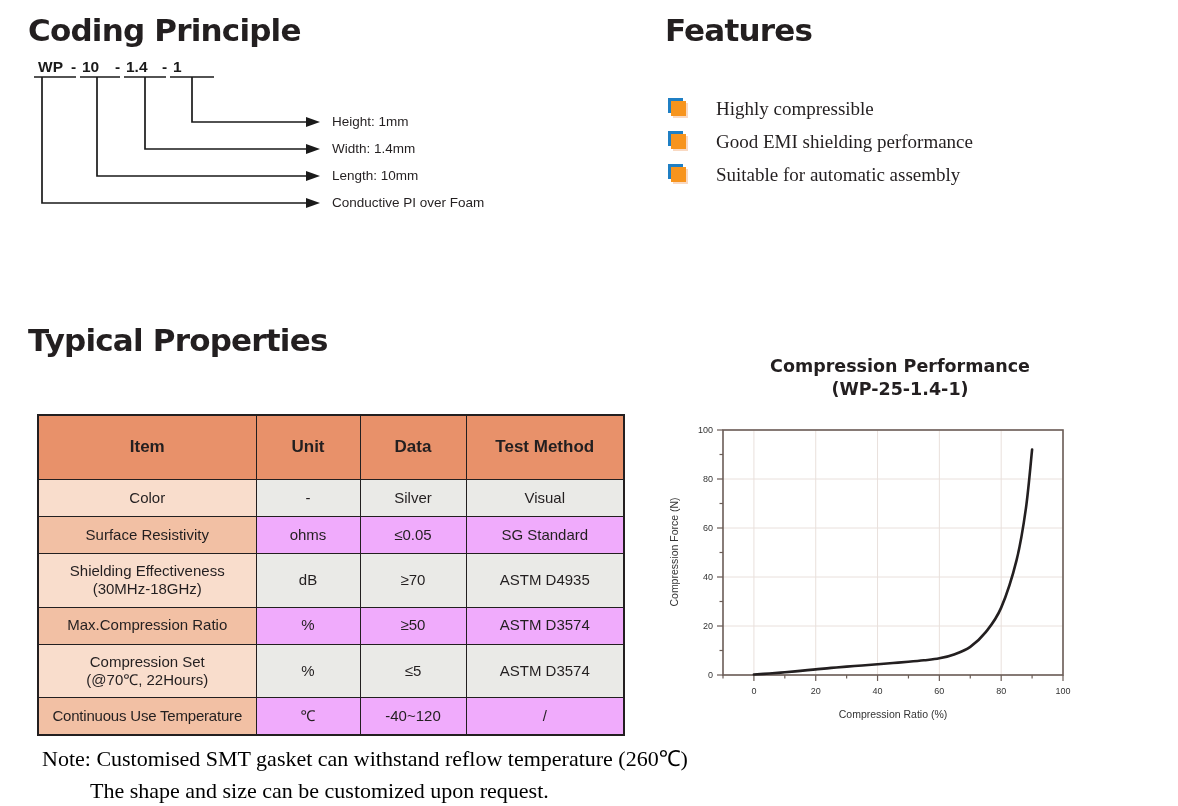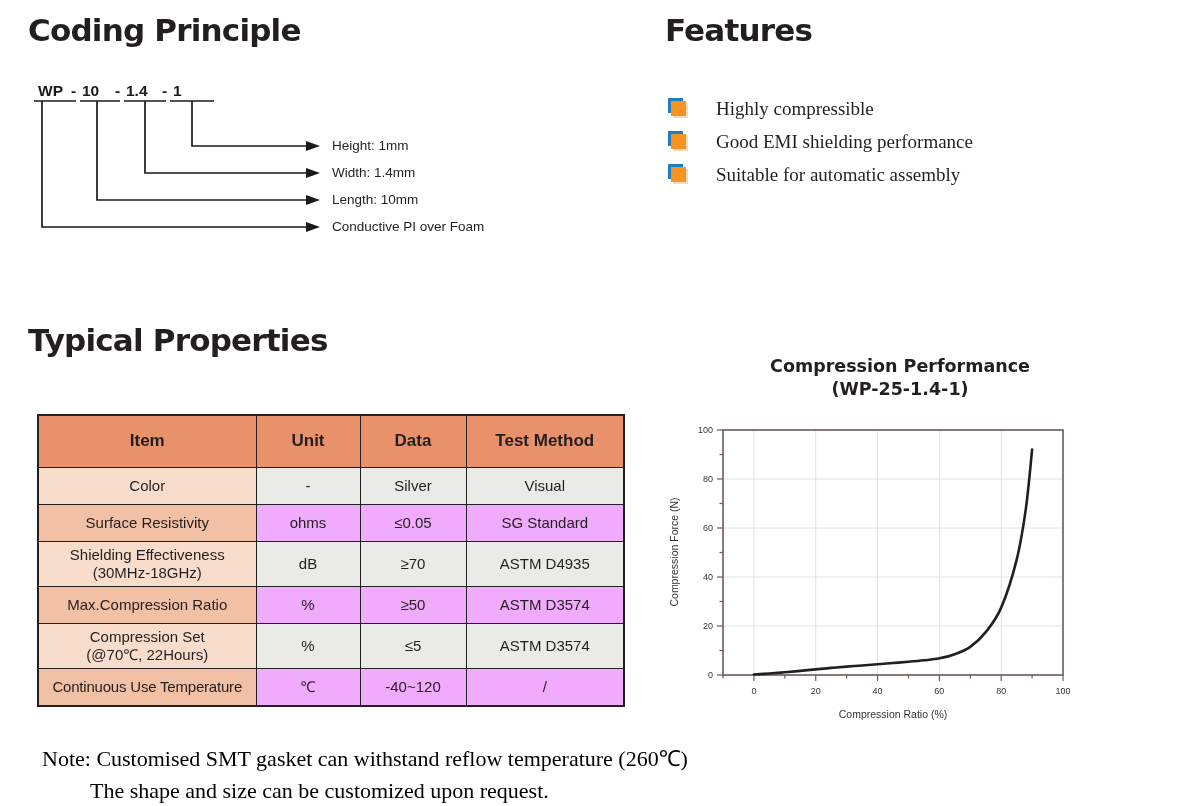--- a/index.html
+++ b/index.html
@@ -17,21 +17,21 @@
   .section-head{
     font-family:"DejaVu Sans", sans-serif;
     font-weight:bold;
     font-size:31px;
     letter-spacing:-0.8px;
     color:#231f20;
     white-space:nowrap;
   }
 
   
-  #coding-diagram{left:28px;top:80px;width:600px;height:175px;}
+  #coding-diagram{left:28px;top:56px;width:600px;height:175px;}
   #coding-diagram svg{display:block;}
   .code-token{
     font-family:"Liberation Sans", sans-serif;
     font-weight:bold;font-size:15.5px;fill:#1a1a1a;
   }
   .code-dash{
     font-family:"Liberation Sans", sans-serif;
     font-weight:bold;font-size:15.5px;fill:#1a1a1a;
   }
   .lead-label{
@@ -75,21 +75,21 @@
     border:2.5px solid #231f20;
     table-layout:fixed;
   }
   #props-table td{
     border:1.2px solid #231f20;
     text-align:center;
     vertical-align:middle;
     font-size:15px;
     font-family:"Liberation Sans", sans-serif;
     color:#231f20;
-    padding:2px 3px;
+    padding:8px 3px;
     line-height:1.22;
   }
   #props-table tr.head td{
     background:#e8916a;
     font-weight:bold;
     font-size:17px;
     height:47px;
   }
   .col-item{width:218px;}
   .col-unit{width:104px;}

